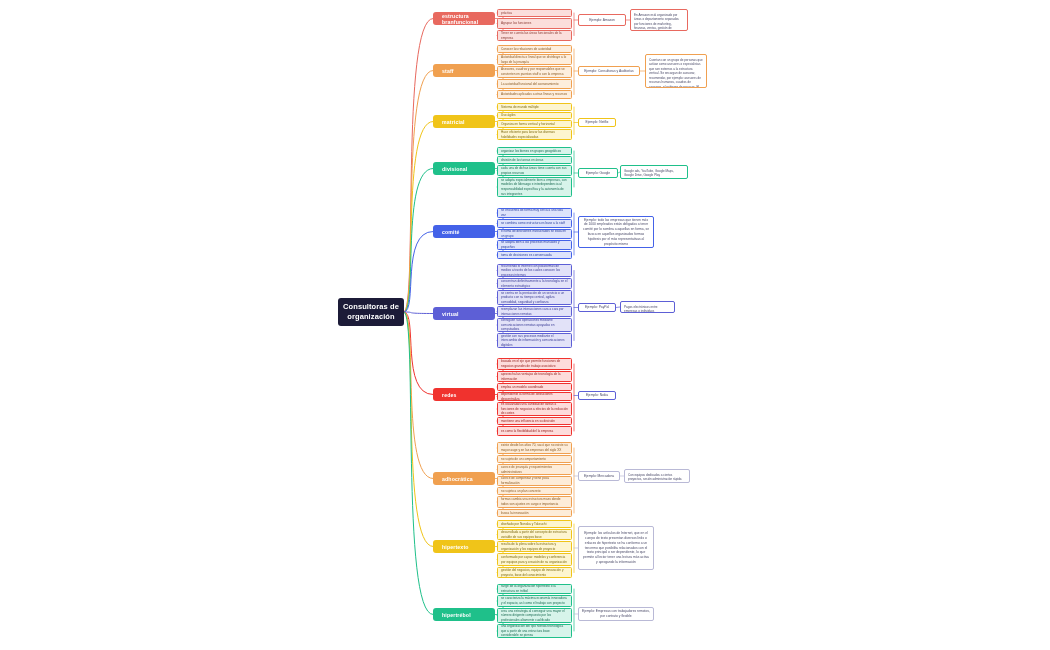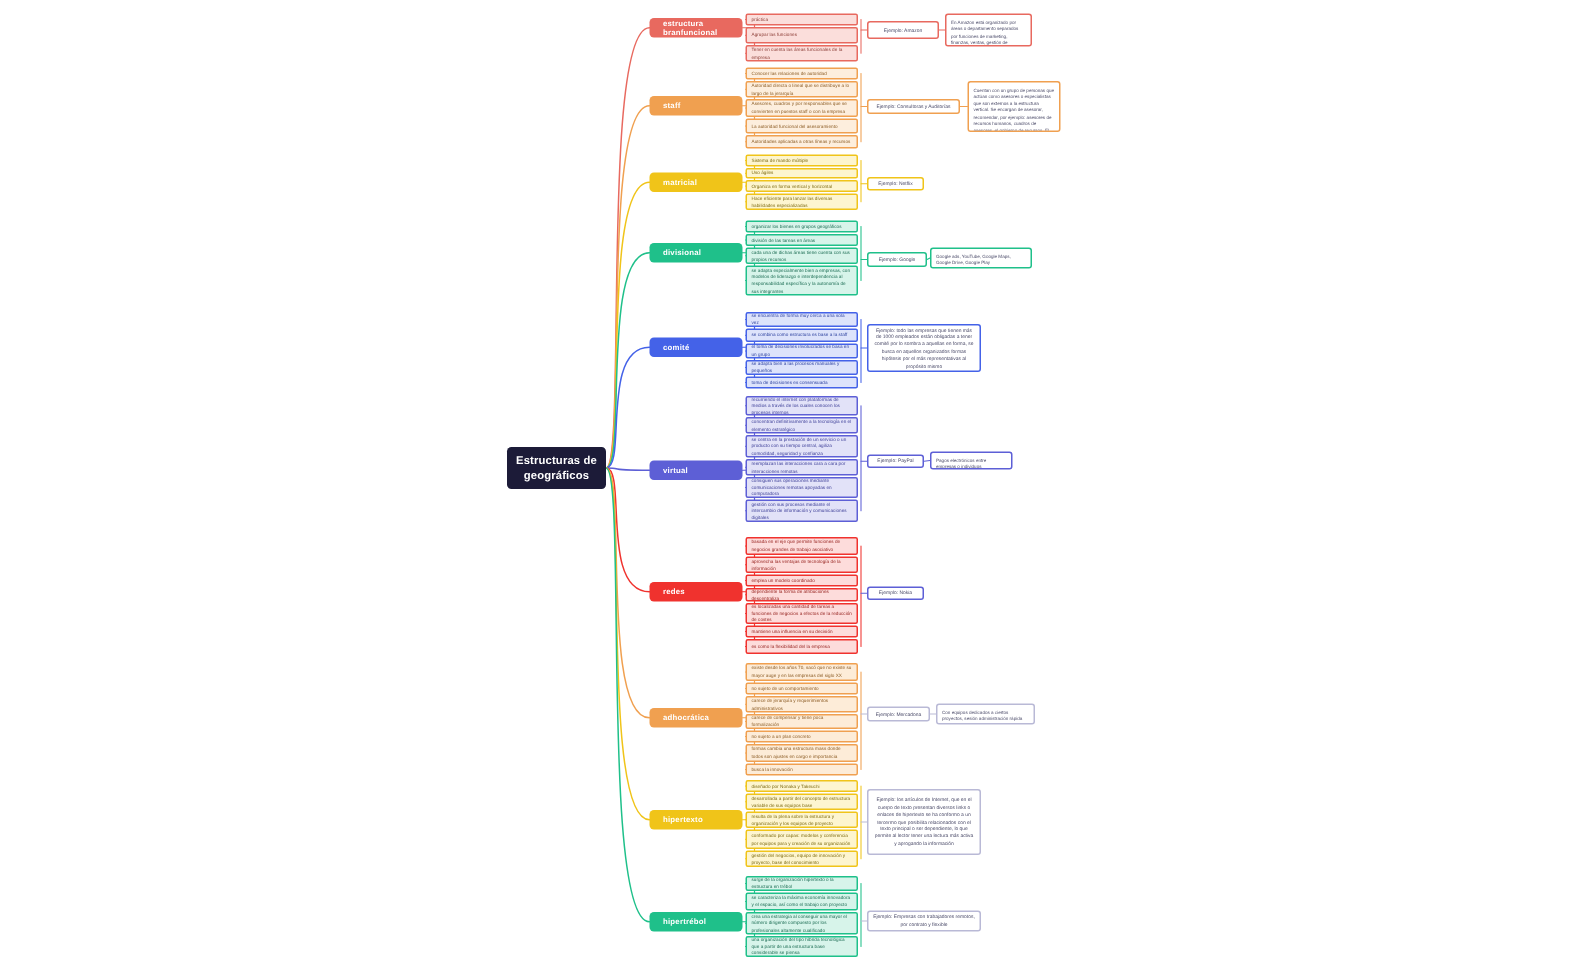--- a/index.html
+++ b/index.html
@@ -153,21 +153,21 @@
       <path d="M 503 589 L 503 631" stroke="#1fc08a" stroke-width="0.8" fill="none" stroke-linecap="round"></path>
       <path d="M 503 589 L 497 589" stroke="#1fc08a" stroke-width="0.7" fill="none" stroke-linecap="round"></path>
       <path d="M 503 601 L 497 601" stroke="#1fc08a" stroke-width="0.7" fill="none" stroke-linecap="round"></path>
       <path d="M 503 615.5 L 497 615.5" stroke="#1fc08a" stroke-width="0.7" fill="none" stroke-linecap="round"></path>
       <path d="M 503 631 L 497 631" stroke="#1fc08a" stroke-width="0.7" fill="none" stroke-linecap="round"></path>
       <path d="M 574 589 L 574 631" stroke="#1fc08a" stroke-width="0.7" fill="none" stroke-linecap="round"></path>
       <path d="M 574 614 L 578 614" stroke="#b9b9d6" stroke-width="0.7" fill="none" stroke-linecap="round"></path>
     </svg>
 
   <div class="root-node" style="left: 338px; top: 298px; width: 66px; height: 28px; background: rgb(28, 27, 56);">
-    <span>Estructuras de geográficos</span>
+    <span>Consultoras de organización</span>
   </div>
 
 <div class="branch-chip" style="left: 433px; top: 12px; background: rgb(232, 105, 95);">
       <span>estructura branfuncional</span>
     </div>
     <div class="detail-box" style="left: 497px; top: 9px; width: 75px; height: 8px; background: rgb(251, 222, 219); color: rgb(138, 58, 51); border: 0.5px solid rgb(232, 105, 95);">
       <span>práctica</span>
     </div>
     <div class="detail-box" style="left: 497px; top: 18px; width: 75px; height: 11px; background: rgb(251, 222, 219); color: rgb(138, 58, 51); border: 0.5px solid rgb(232, 105, 95);">
       <span>Agrupar las funciones</span>

